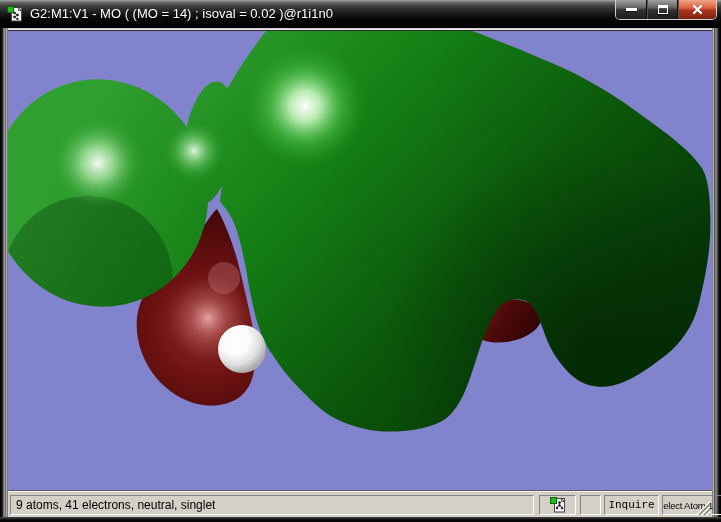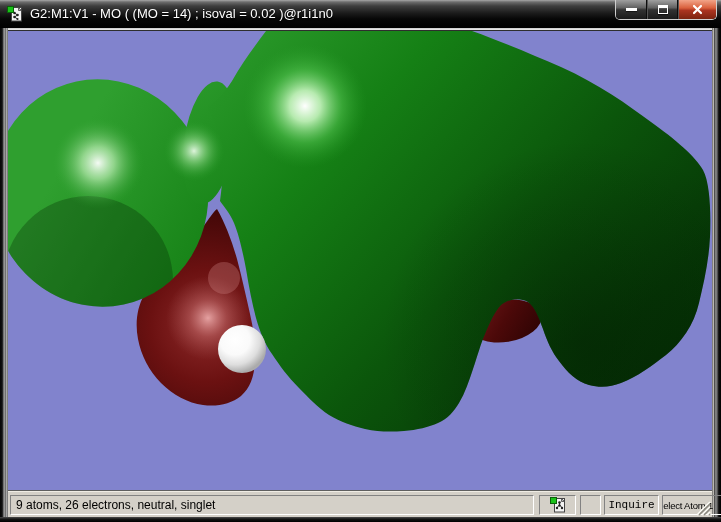--- a/index.html
+++ b/index.html
@@ -211,21 +211,21 @@
           <circle cx="186" cy="120" r="30" fill="url(#hlNeck)"></circle>
         </g>
       </g>
 
       <circle cx="234" cy="318" r="24" fill="url(#sphereH)"></circle>
     </svg>
   </div>
 
   <div class="statusbar">
     <div class="sb-panel sb-summary">
-      <span>9 atoms, 26 electrons, neutral, singlet</span>
+      <span>9 atoms, 41 electrons, neutral, singlet</span>
     </div>
     <div class="sb-panel sb-iconpanel">
       <svg width="16" height="16" viewBox="0 0 16 16">
         <rect x="4.5" y="1.5" width="10" height="13.5" fill="#f4f4f4" stroke="#444" stroke-width="1"></rect>
         <path d="M11.5,1.5 L14.5,4.5 L11.5,4.5 Z" fill="#bdbdbd" stroke="#444" stroke-width="0.8"></path>
         <g stroke="#333" stroke-width="1" fill="none">
           <path d="M9.5,5.5 L9.5,8 M7,10.5 L9.5,8 L12,10.5"></path>
         </g>
         <circle cx="9.5" cy="5.5" r="1.3" fill="#222"></circle>
         <circle cx="9.5" cy="8.5" r="1.2" fill="#222"></circle>

